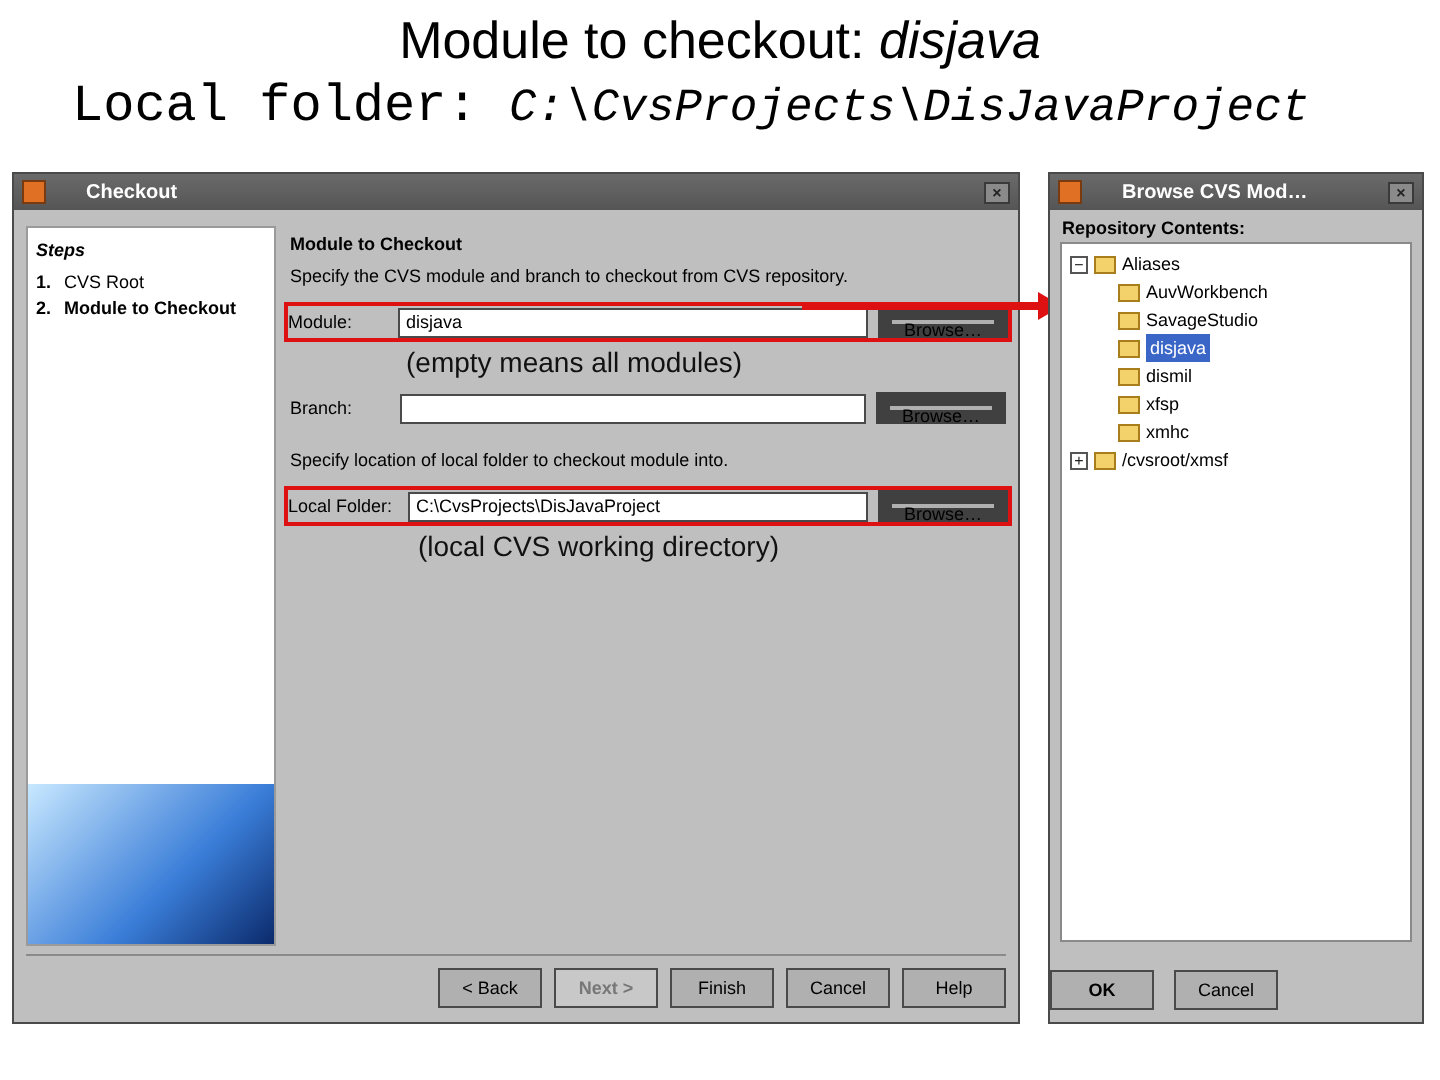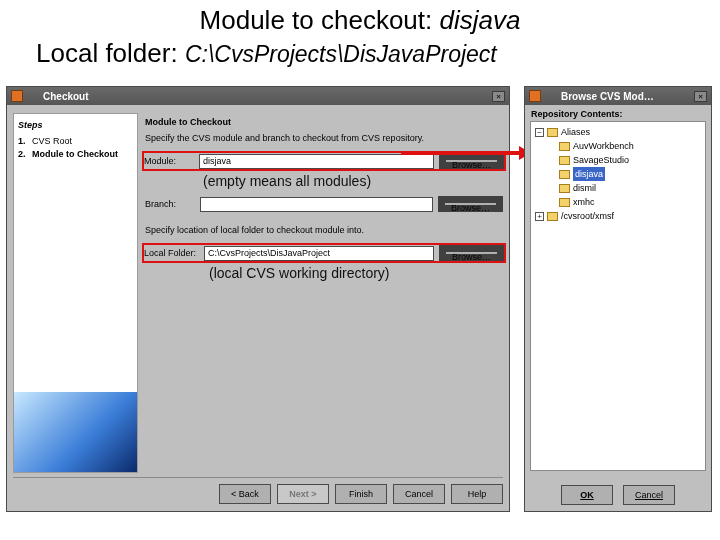--- a/index.html
+++ b/index.html
@@ -10,21 +10,21 @@
     position: relative;
     overflow: hidden;
   }
   .header {
     padding: 4px 30px 10px 30px;
     font-size: 26px;
     color: #000;
     line-height: 1.25;
   }
   .header .l1 { text-align: center; }
-  .header .l2 { text-align: left; padding-left: 6px; }
+  .header .l2 { text-align: left; padding-left: 6px; font-family: Liberation Mono, monospace; }
   .italic { font-style: italic; }
   .stage {
     position: absolute;
     left: 0; top: 86px;
     width: 720px; height: 430px;
     background: #fff;
   }
   
   .win {
     position: absolute;
@@ -123,21 +123,21 @@
   .tree ul { list-style: none; padding-left: 14px; }
   .tree li { white-space: nowrap; line-height: 14px; display: flex; align-items: center; gap: 3px; }
   .tree .twisty { width: 9px; height: 9px; border: 1px solid #555; font-size: 8px; line-height: 7px; text-align: center; color: #222; }
   .tree .folder {
     width: 11px; height: 9px;
     background: #f3d26b; border: 1px solid #a87e1c;
   }
   .tree .sel { background: #3a66c8; color: #fff; padding: 0 2px; }
   .bw-btns {
     position: absolute; left: 0; right: 0; bottom: 6px;
-    display: flex; justify-content: center; gap: 10px; text-decoration: underline;
+    display: flex; justify-content: flex-start; gap: 10px;
   }
   .bw-btns .btn {
     background: #b0b0b0; border: 1px solid #4a4a4a;
     height: 20px; min-width: 52px; font-size: 9px; padding: 0 8px;
   }
   
   .arrow {
     position: absolute;
     left: 401px; top: 62px;
     width: 130px; height: 10px;
@@ -259,20 +259,25 @@
             <span class="sel">disjava</span>
           </li>
         <li>
             <span style="width:9px"></span>
             <span class="folder"></span>
             <span>dismil</span>
           </li>
         <li>
             <span style="width:9px"></span>
             <span class="folder"></span>
+            <span>xfsp</span>
+          </li>
+        <li>
+            <span style="width:9px"></span>
+            <span class="folder"></span>
             <span>xmhc</span>
           </li>
       </ul>
       <ul style="padding-left:2px">
         <li>
           <span class="twisty">+</span>
           <span class="folder"></span>
           <span>/cvsroot/xmsf</span>
         </li>
       </ul>

